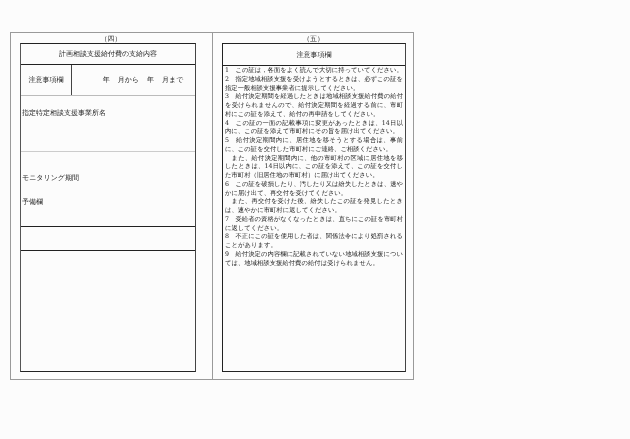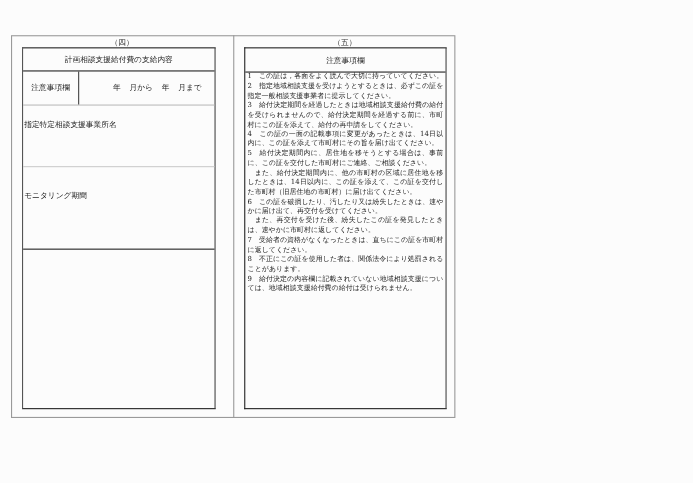--- a/index.html
+++ b/index.html
@@ -133,20 +133,23 @@
       <span>年</span>
       <span>月まで</span>
     </div>
   </div>
   <div class="lrow box shop">
     <span>指定特定相談支援事業所名</span>
   </div>
   <div class="lrow box monitor">
     <span>モニタリング期間</span>
   </div>
+  <div class="lrow box spare">
+    <span>予備欄</span>
+  </div>
   <div class="lrow blank"></div>
 </div>
 
 <div class="rtable">
   <div class="rheader">注意事項欄</div>
   <div class="rbody">
     <p>1　この証は，各面をよく読んで大切に持っていてください。</p>
     <p>2　指定地域相談支援を受けようとするときは、必ずこの証を指定一般相談支援事業者に提示してください。</p>
     <p>3　給付決定期間を経過したときは地域相談支援給付費の給付を受けられませんので、給付決定期間を経過する前に、市町村にこの証を添えて、給付の再申請をしてください。</p>
     <p>4　この証の一面の記載事項に変更があったときは、14日以内に、この証を添えて市町村にその旨を届け出てください。</p>

